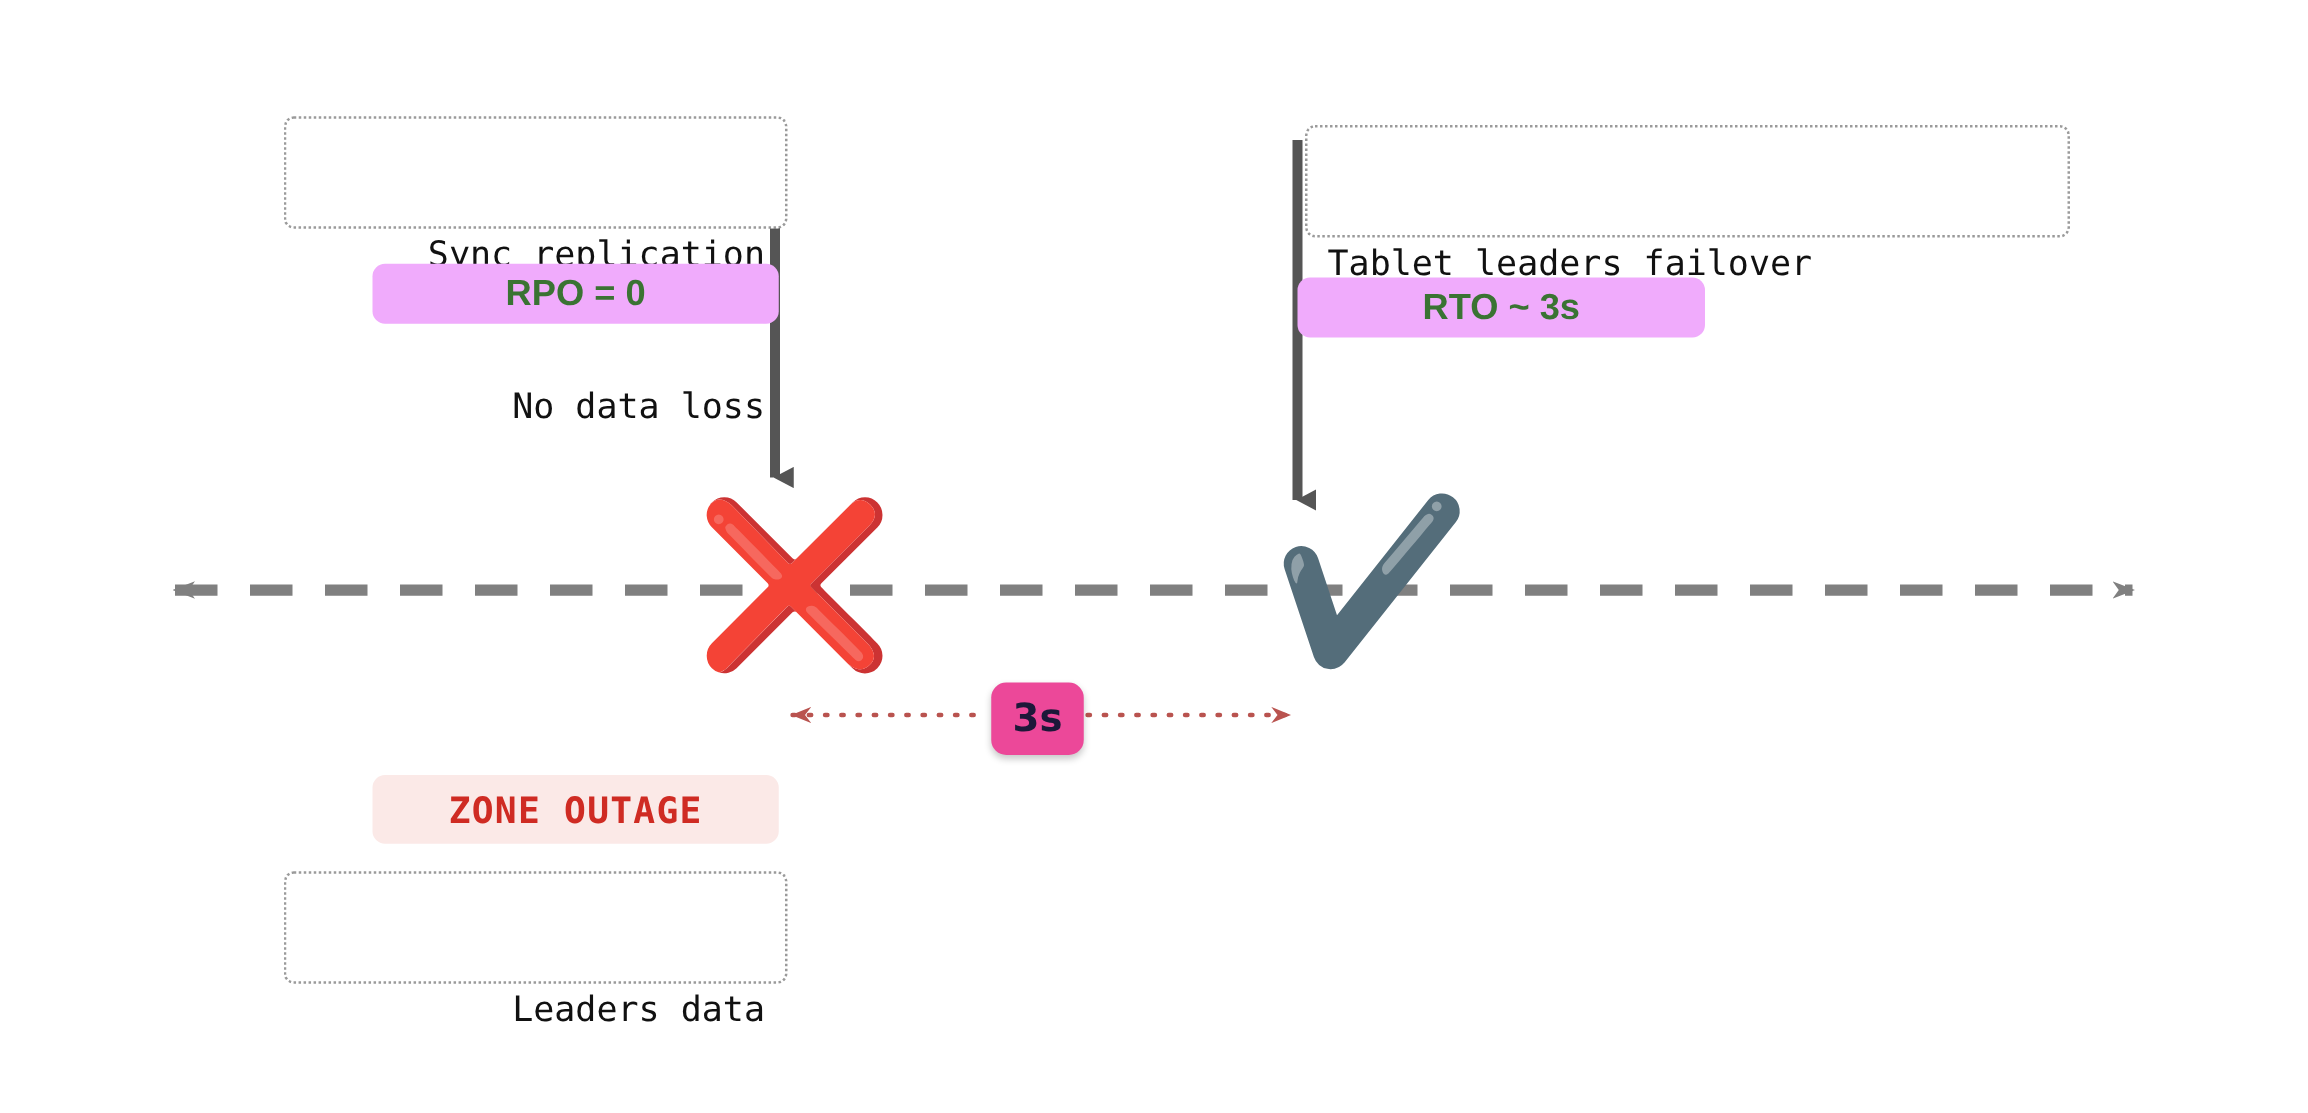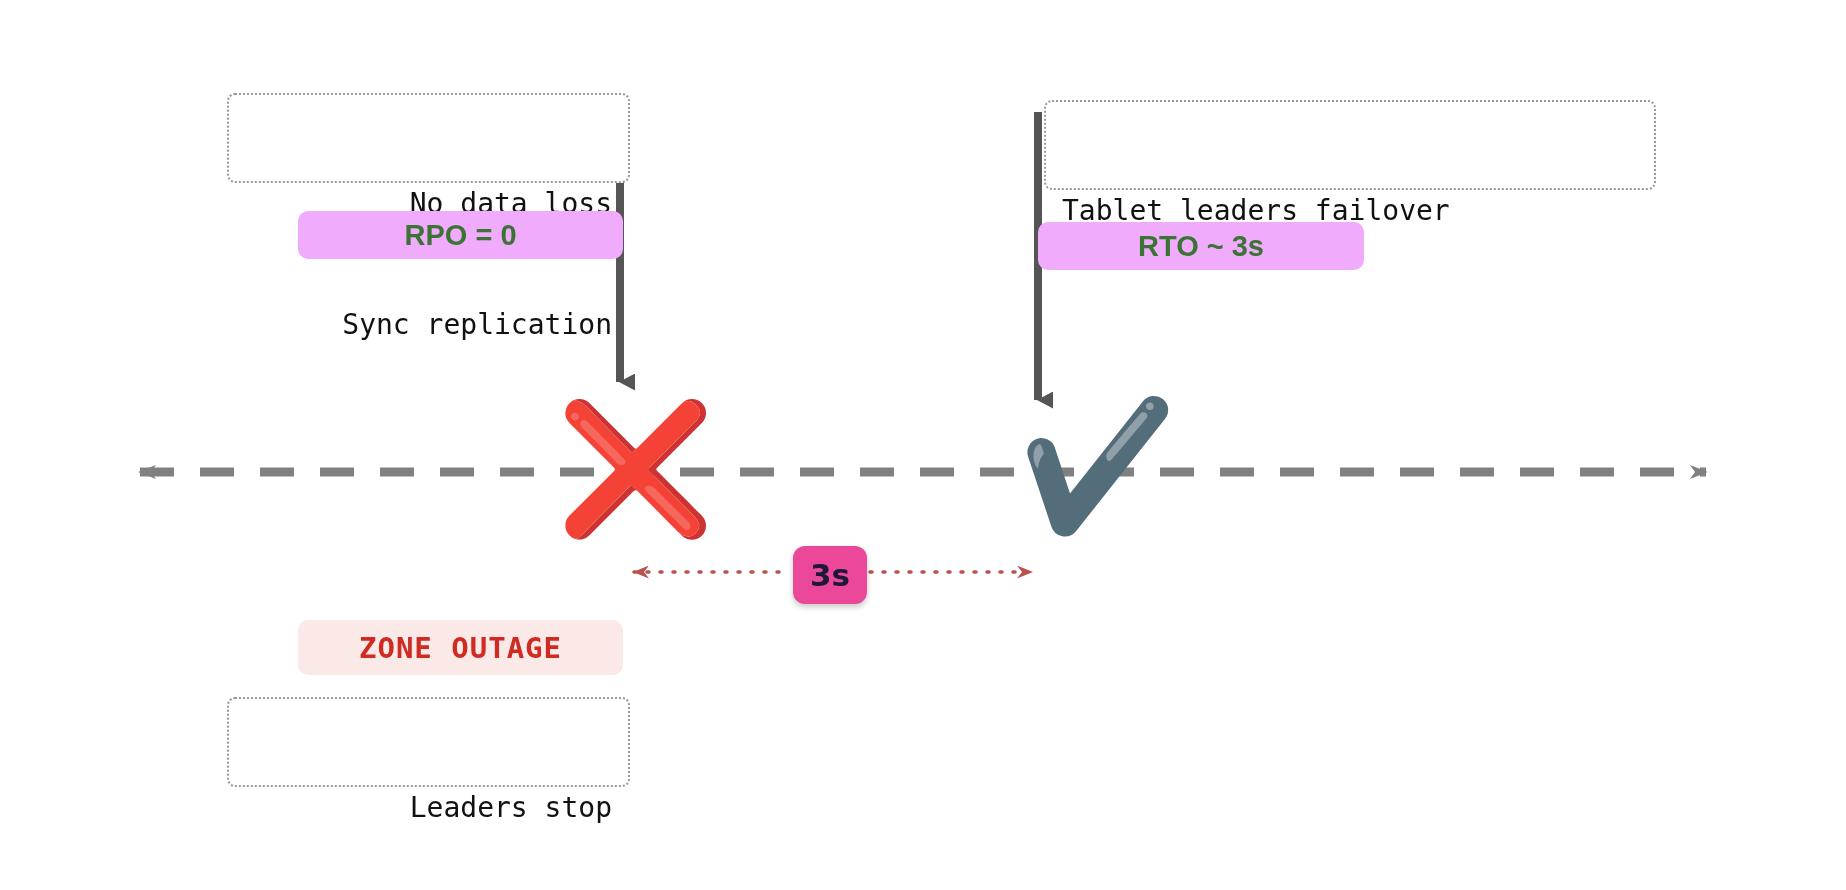--- a/index.html
+++ b/index.html
@@ -131,22 +131,22 @@
     <line x1="620" y1="112" x2="620" y2="382" stroke="#555555" stroke-width="8" marker-end="url(#drop-arrow)"></line>
 
     <line x1="1038" y1="112" x2="1038" y2="400" stroke="#555555" stroke-width="8" marker-end="url(#drop-arrow)"></line>
 
     <line x1="634" y1="572" x2="790" y2="572" stroke="#b9534f" stroke-width="3.5" stroke-dasharray="2 11" stroke-linecap="round" marker-start="url(#dur-arrow-left)"></line>
 
     <line x1="870" y1="572" x2="1032" y2="572" stroke="#b9534f" stroke-width="3.5" stroke-dasharray="2 11" stroke-linecap="round" marker-end="url(#dur-arrow-right)"></line>
   </svg>
 
   <div class="note-box note-right" style="left:227px; top:93px; width:403px; height:90px;">
+    <div>Sync replication</div>
     <div>No data loss</div>
-    <div>Sync replication</div>
   </div>
 
   <div class="metric-pill" style="left:298px; top:211px; width:325px; height:48px;">
     <span>RPO = 0</span>
   </div>
 
   <div class="note-box note-left" style="left:1044px; top:100px; width:612px; height:90px;">
     <div>Tablet leaders failover</div>
   </div>
 
@@ -160,17 +160,17 @@
 
   <div class="duration-chip" style="left:793px; top:546px; width:74px; height:58px;">
     <span>3s</span>
   </div>
 
   <div class="outage-pill" style="left:298px; top:620px; width:325px; height:55px;">
     <span>ZONE OUTAGE</span>
   </div>
 
   <div class="note-box note-right" style="left:227px; top:697px; width:403px; height:90px;">
-    <div>Leaders stop</div>
+    <div>Leaders data</div>
     
   </div>
 
 </div>
 
 </body></html>

